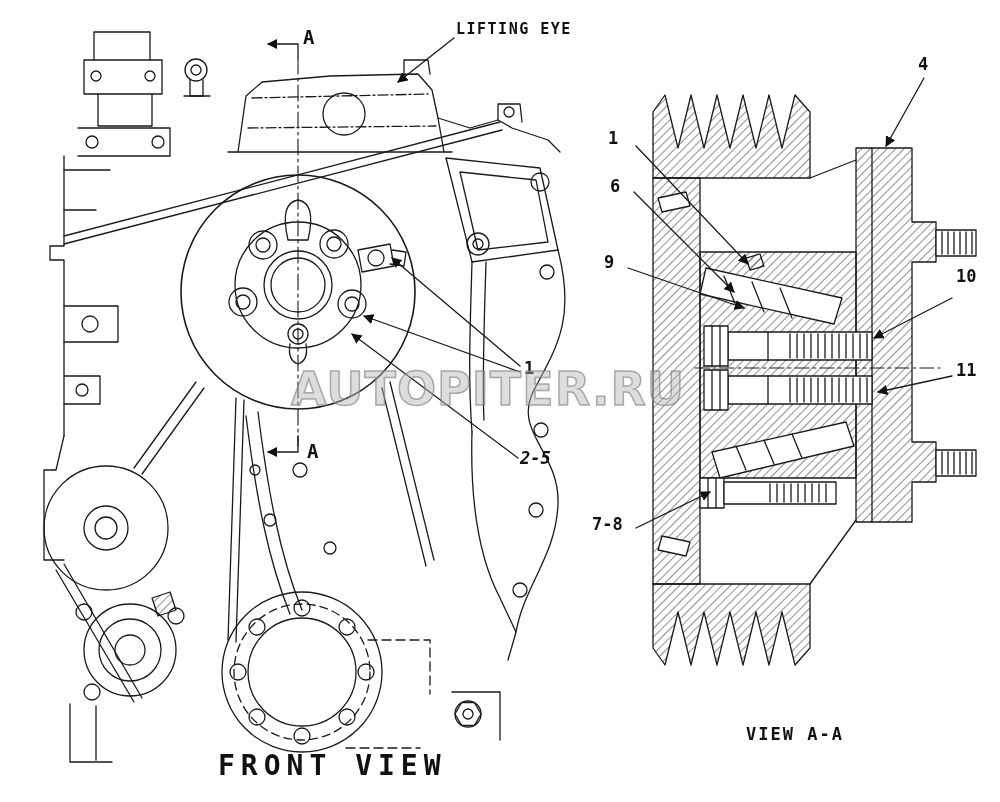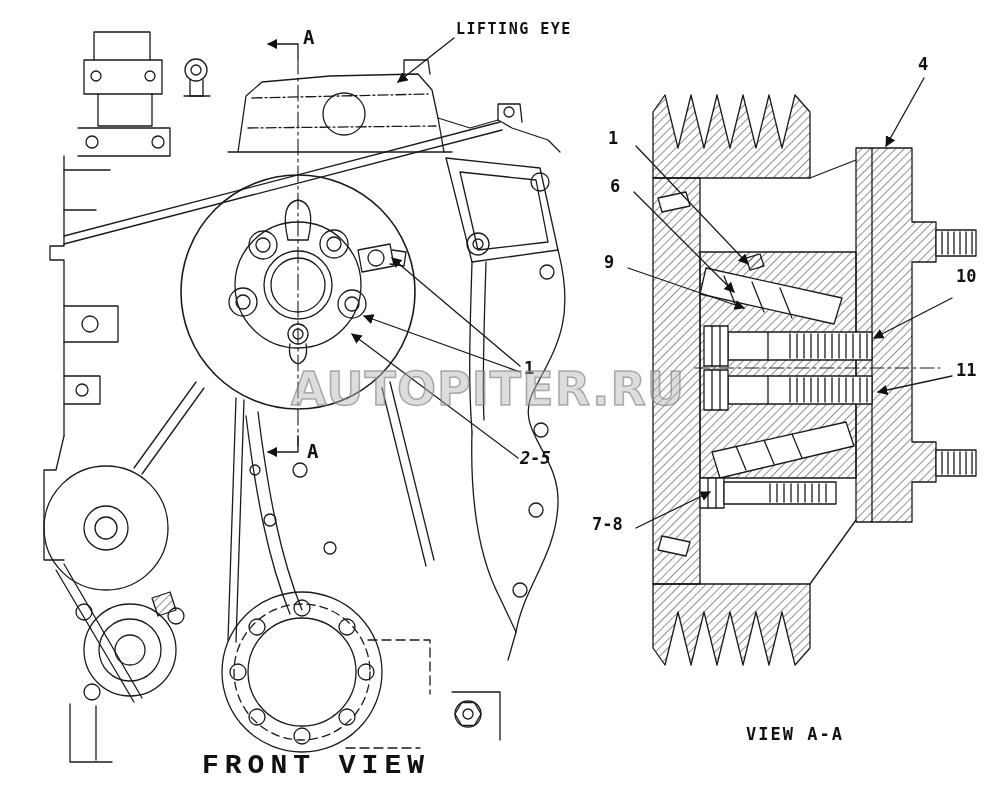--- a/index.html
+++ b/index.html
@@ -331,17 +331,17 @@
   <div class="lbl lbl-num" style="left:520px;top:450px;font-style:italic;">2-5</div>
 
   <div class="lbl lbl-num" style="left:918px;top:56px;">4</div>
   <div class="lbl lbl-num" style="left:608px;top:130px;">1</div>
   <div class="lbl lbl-num" style="left:610px;top:178px;">6</div>
   <div class="lbl lbl-num" style="left:604px;top:254px;">9</div>
   <div class="lbl lbl-num" style="left:956px;top:268px;">10</div>
   <div class="lbl lbl-num" style="left:956px;top:362px;">11</div>
   <div class="lbl lbl-num" style="left:592px;top:516px;">7-8</div>
 
-  <div class="lbl caption-front" style="left:202px;top:752px;font-family:Liberation Mono, monospace;">FRONT VIEW</div>
+  <div class="lbl caption-front" style="left:218px;top:752px;">FRONT VIEW</div>
   <div class="lbl caption-aa" style="left:746px;top:678px;margin-top:48px;">VIEW A-A</div>
 
   <div class="watermark">AUTOPITER.RU</div>
 </div>
 
 </body></html>

